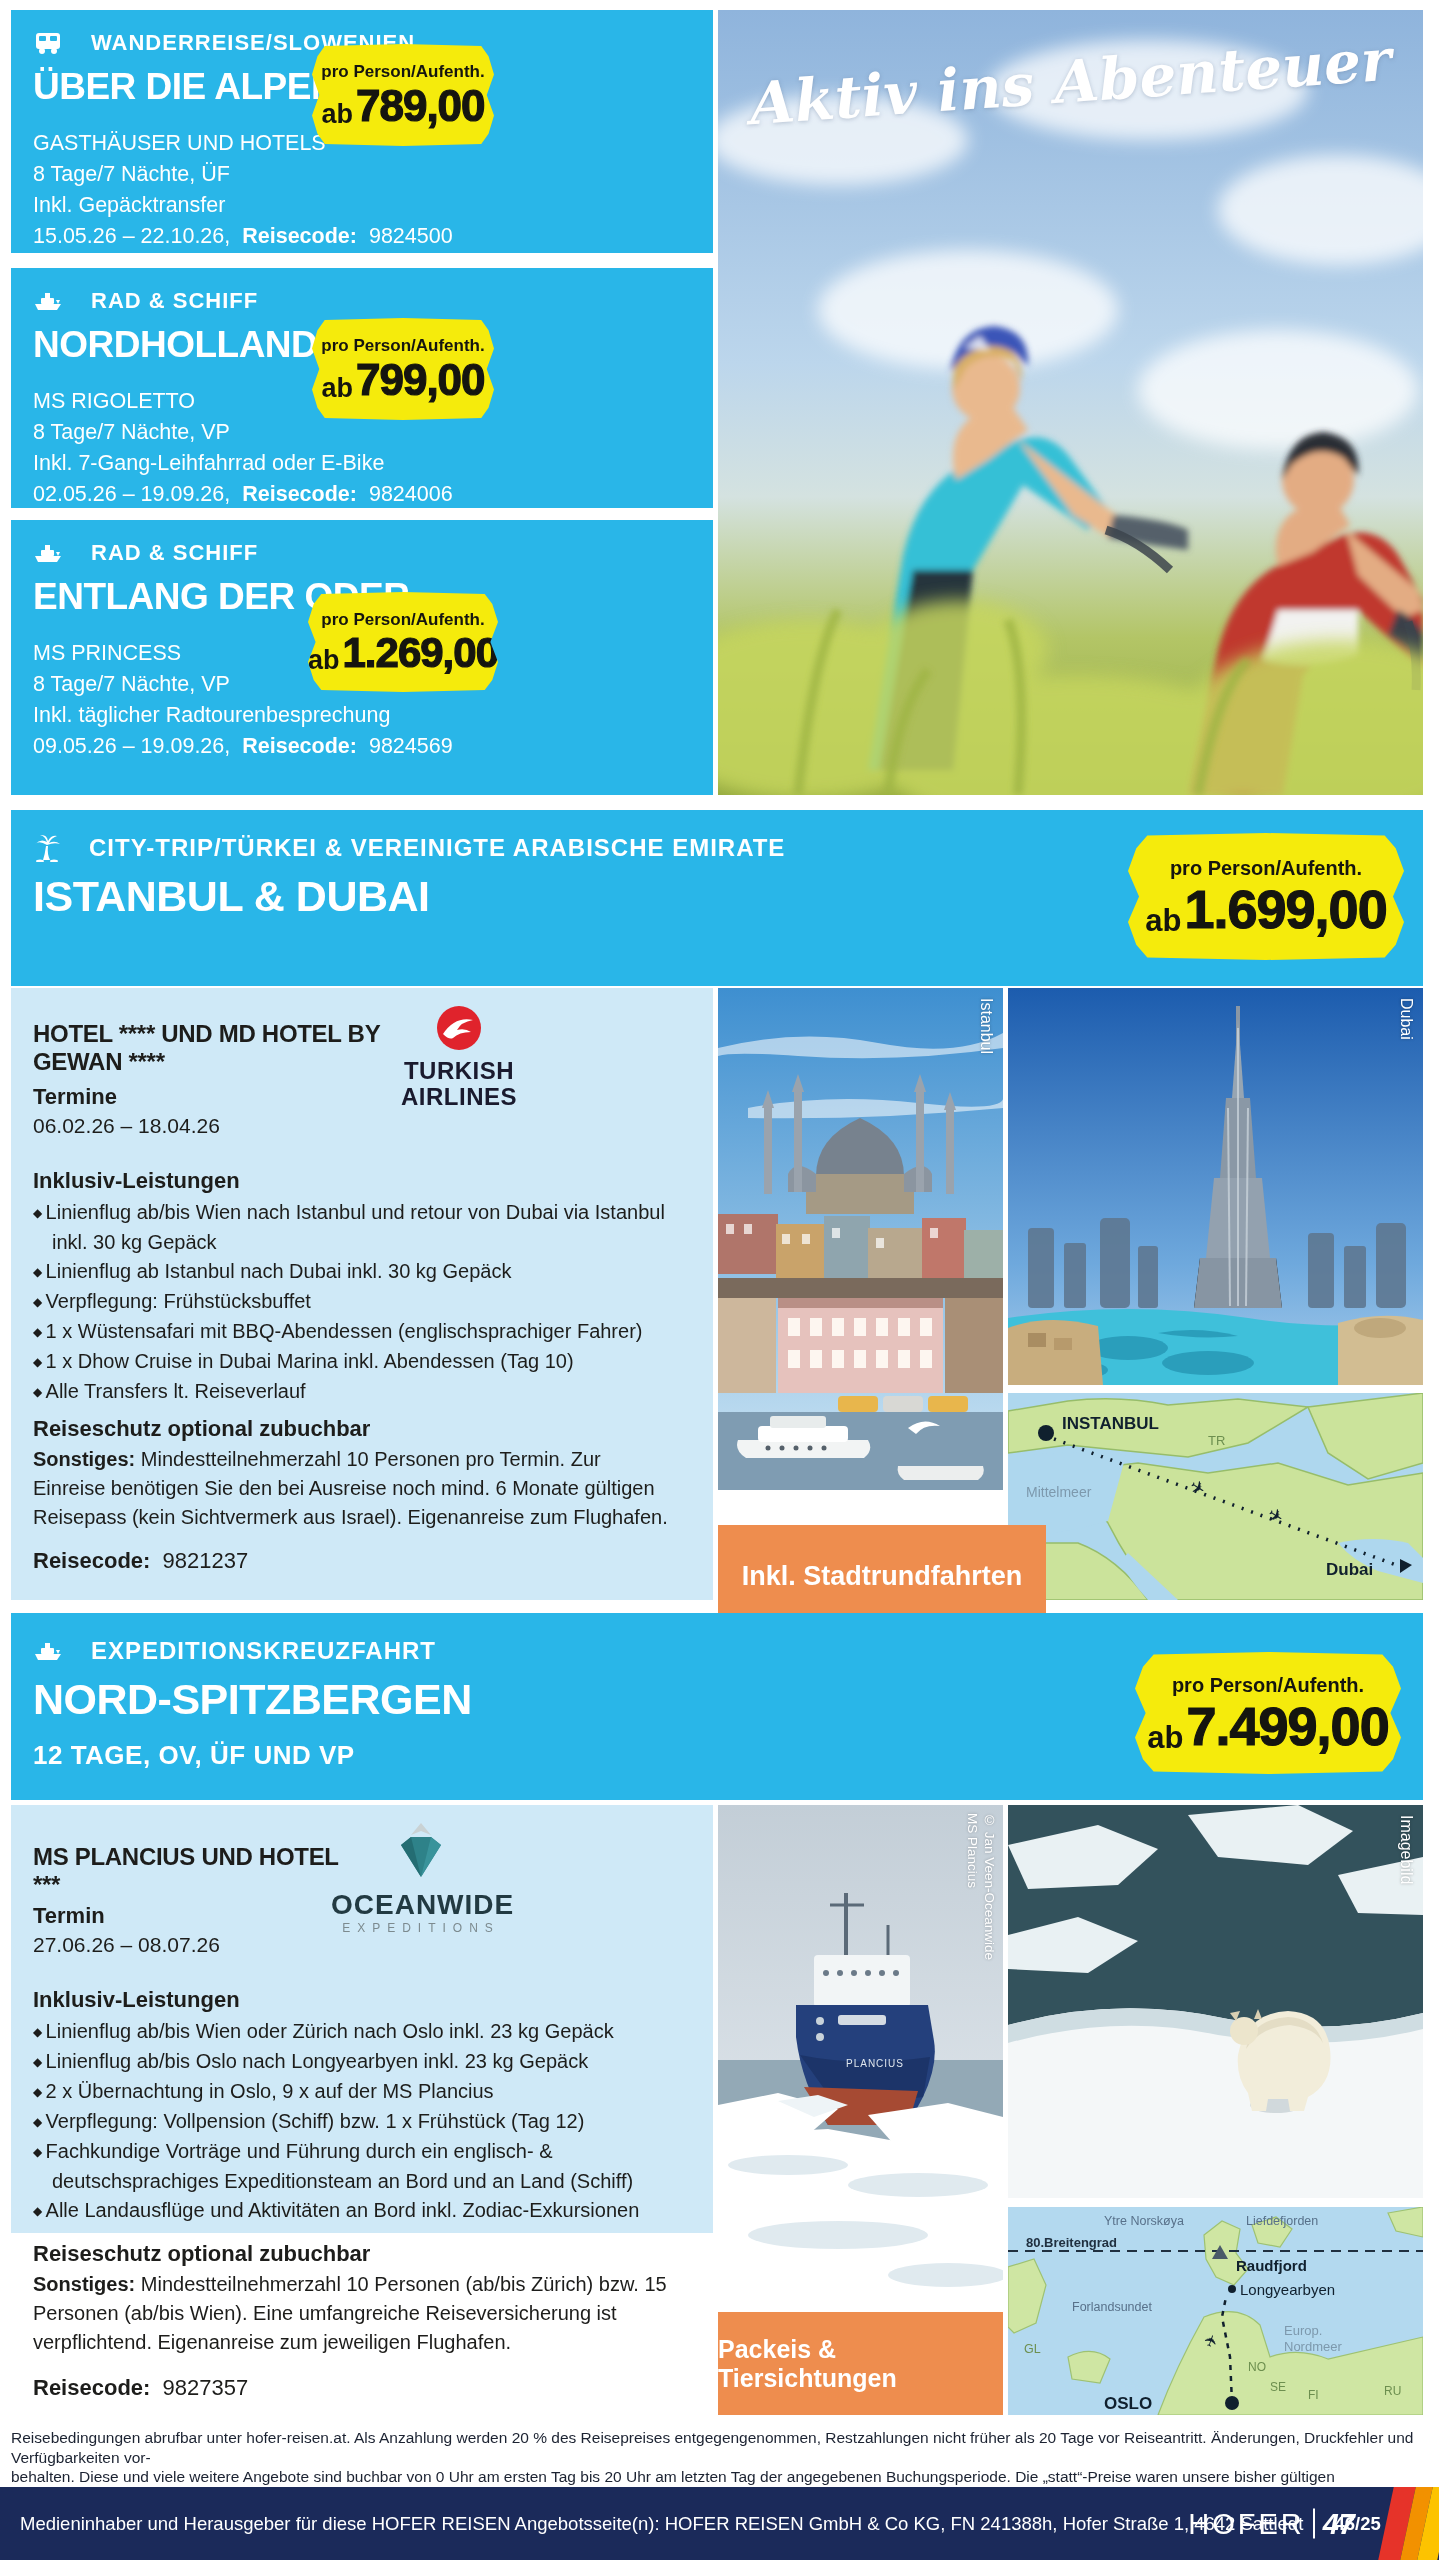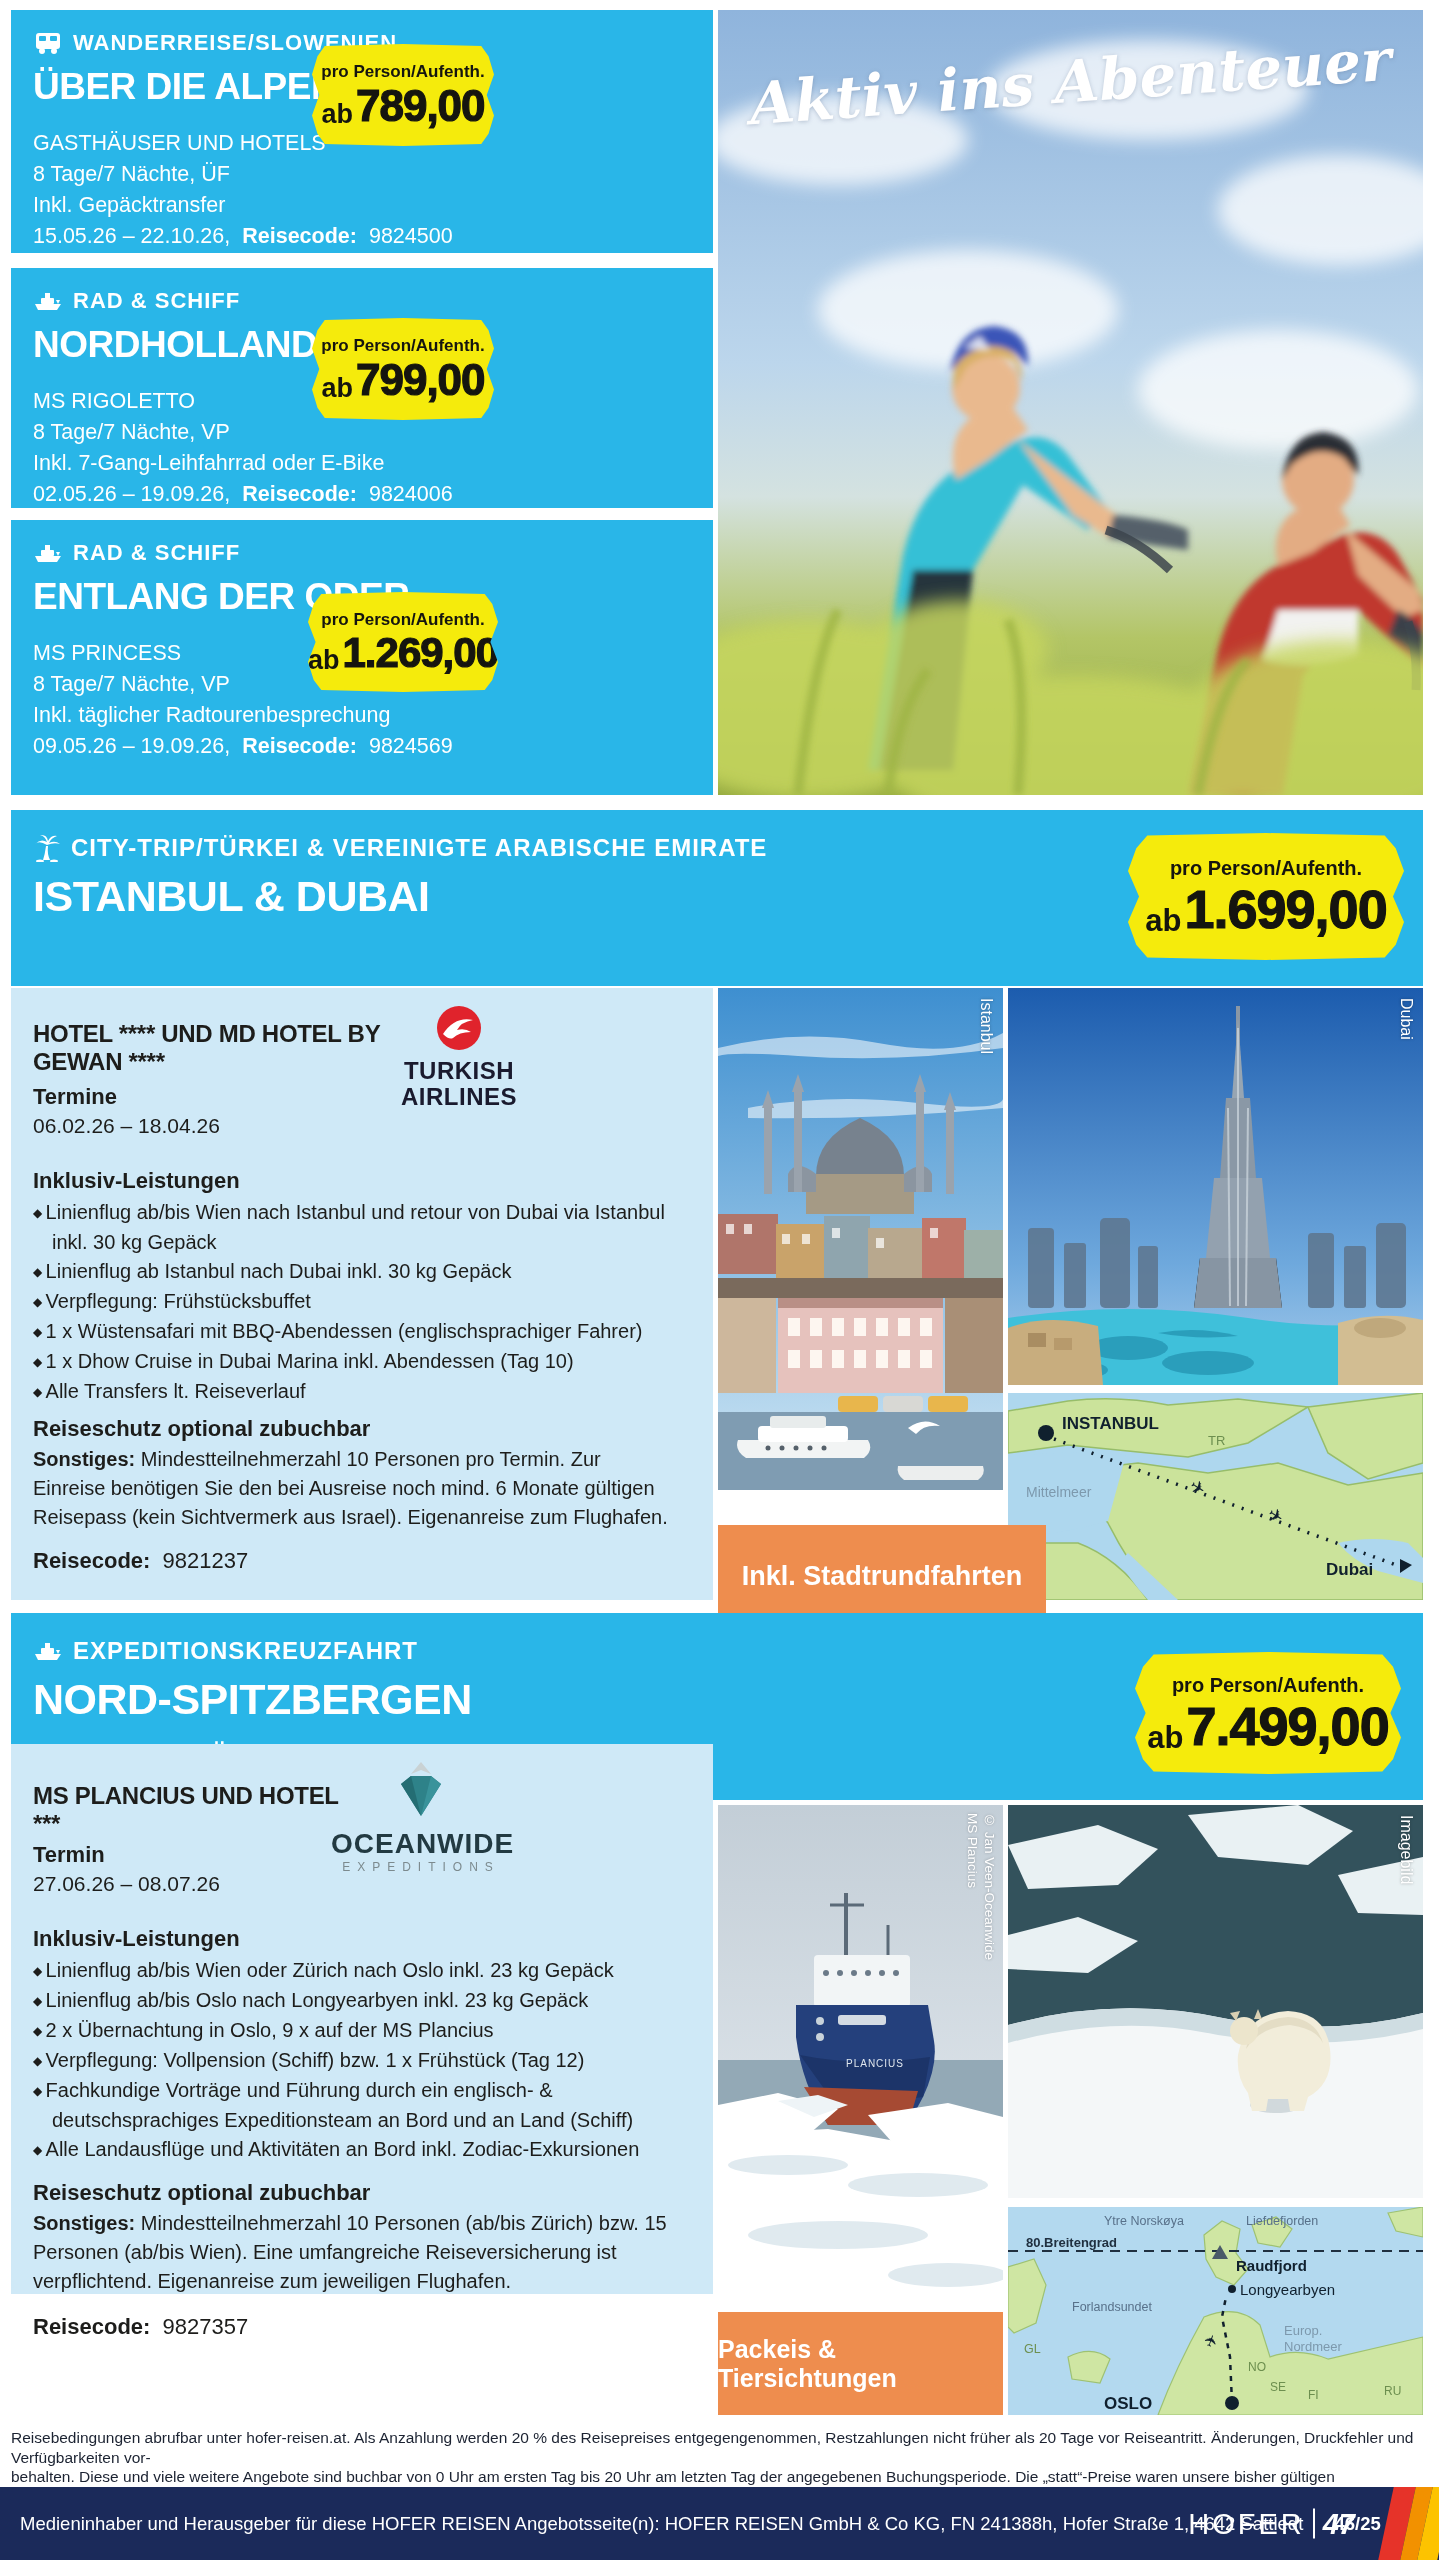--- a/index.html
+++ b/index.html
@@ -2,21 +2,21 @@
 <html><head>
 <meta charset="utf-8">
 <style>
   * { margin:0; padding:0; box-sizing:border-box; }
   body { font-family:"Liberation Sans", sans-serif; background:#ffffff; }
   .page { position:relative; width:1439px; height:2560px; background:#fff; overflow:hidden; }
 
   .cyanbox { position:absolute; background:#29b6e8; color:#fff; }
   .panel   { position:absolute; background:#cfe9f7; color:#1d1d1b; }
 
-  .cat-row { display:flex; align-items:center; gap:10px; letter-spacing:1px;
+  .cat-row { display:flex; align-items:center; gap:28px; letter-spacing:1px;
              font-weight:600; }
   .cat-row svg { flex:0 0 auto; }
   .offer .cat-row { font-size:22px; }
   .offer h2 { font-size:37px; font-weight:800; letter-spacing:-.5px; margin:10px 0 20px 0; }
   .offer .detail { font-size:21.5px; line-height:31px; font-weight:400; }
   .offer { padding:20px 22px; }
   .bold { font-weight:700; }
 
   
   .price-badge { position:absolute; background:#f5eb0c; color:#15150f;
@@ -491,21 +491,21 @@
     <div class="sub">12 TAGE, OV, ÜF UND VP</div>
   </div>
   <div class="price-badge badge-lg" style="left:1135px; top:1652px; width:266px; height:122px;">
     <div class="plabel">pro Person/Aufenth.</div>
     <div class="prow">
         <span class="ab">ab</span>
         <span class="amount">7.499,00</span>
       </div>
   </div>
 
-  <div class="panel" style="left:11px; top:1744px; width:702px; height:550px;">
+  <div class="panel" style="left:11px; top:1805px; width:702px; height:428px;">
     <div class="ptitle" style="top:38px; width:320px;">MS PLANCIUS UND HOTEL ***</div>
     <div class="ocean" style="left:320px; top:18px; width:180px;">
       <svg width="48" height="56" viewBox="0 0 48 56">
         <path d="M24 0 L34 12 L24 8 L14 12 Z" fill="#c9d2d4"></path>
         <path d="M14 14 L34 14 L44 22 L24 54 L4 22 Z" fill="#2e8289"></path>
         <path d="M24 54 L14 14 L4 22 Z" fill="#246d73"></path>
         <path d="M24 54 L34 14 L44 22 Z" fill="#39939b"></path>
       </svg>
       <div class="oname">OCEANWIDE</div>
       <div class="osub">EXPEDITIONS</div>

